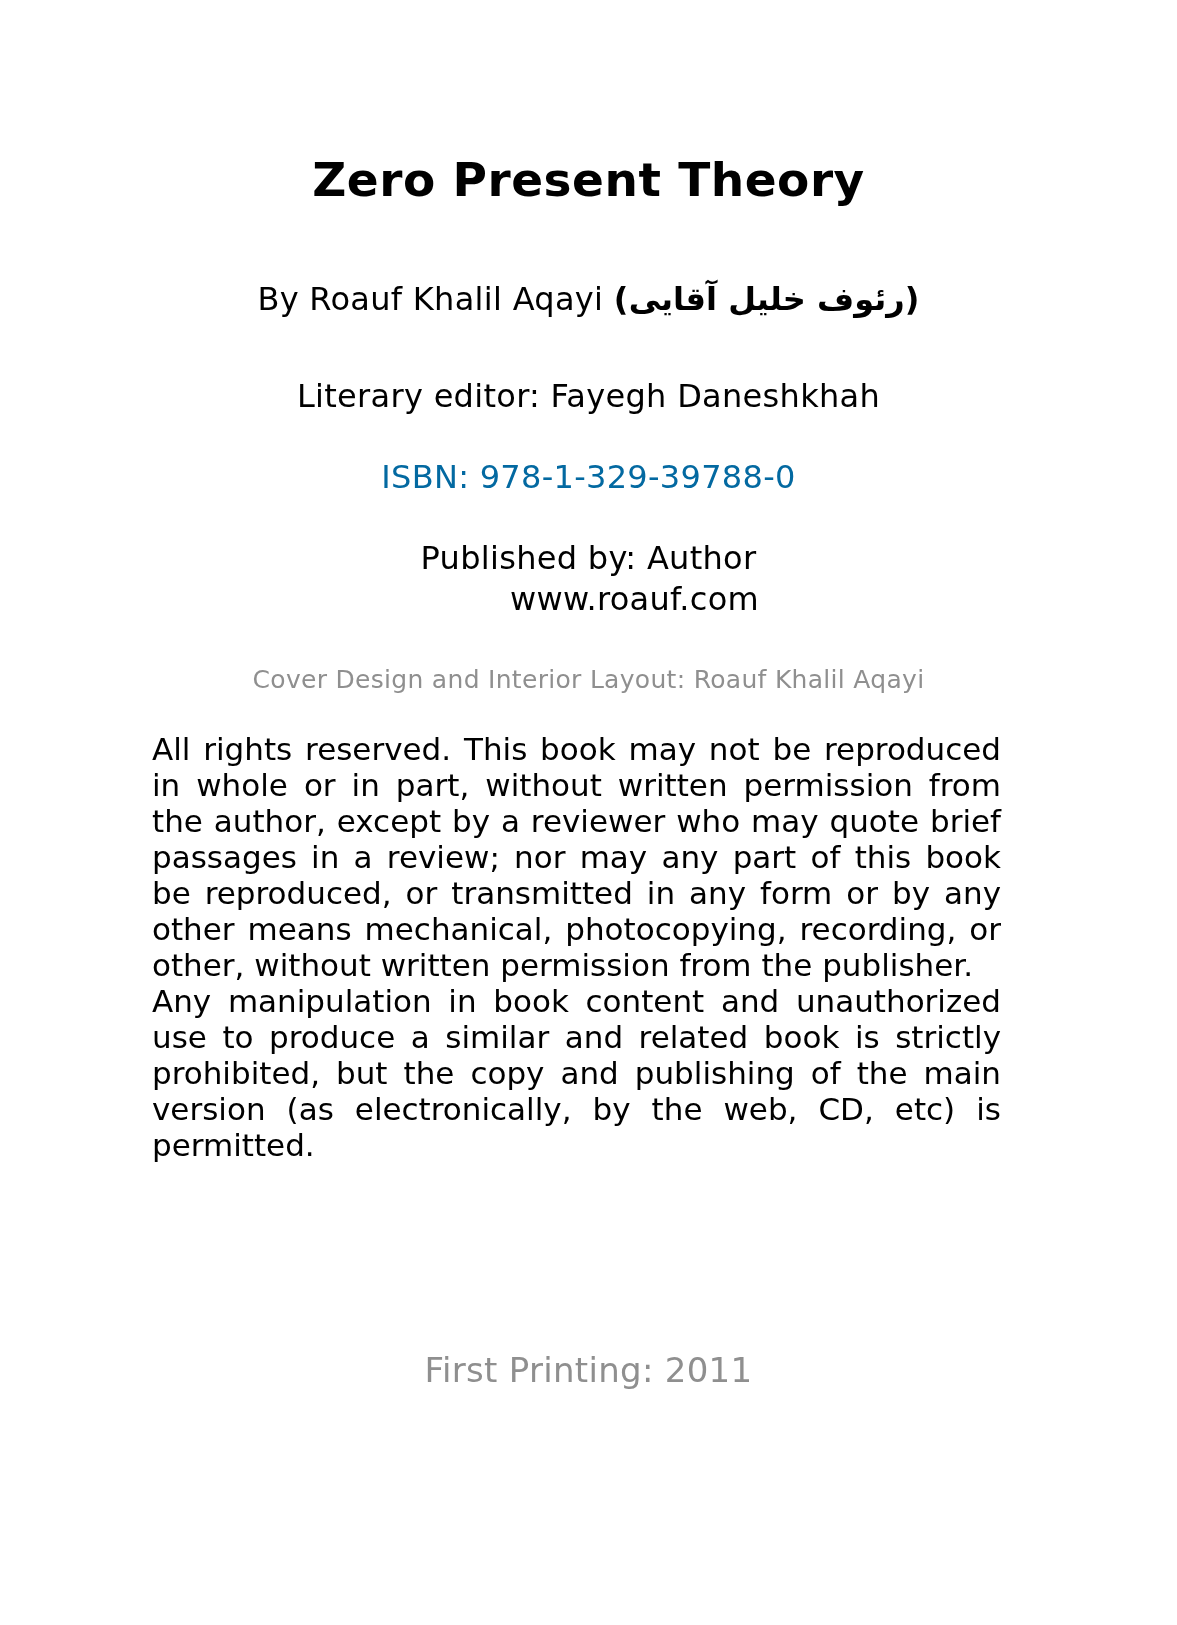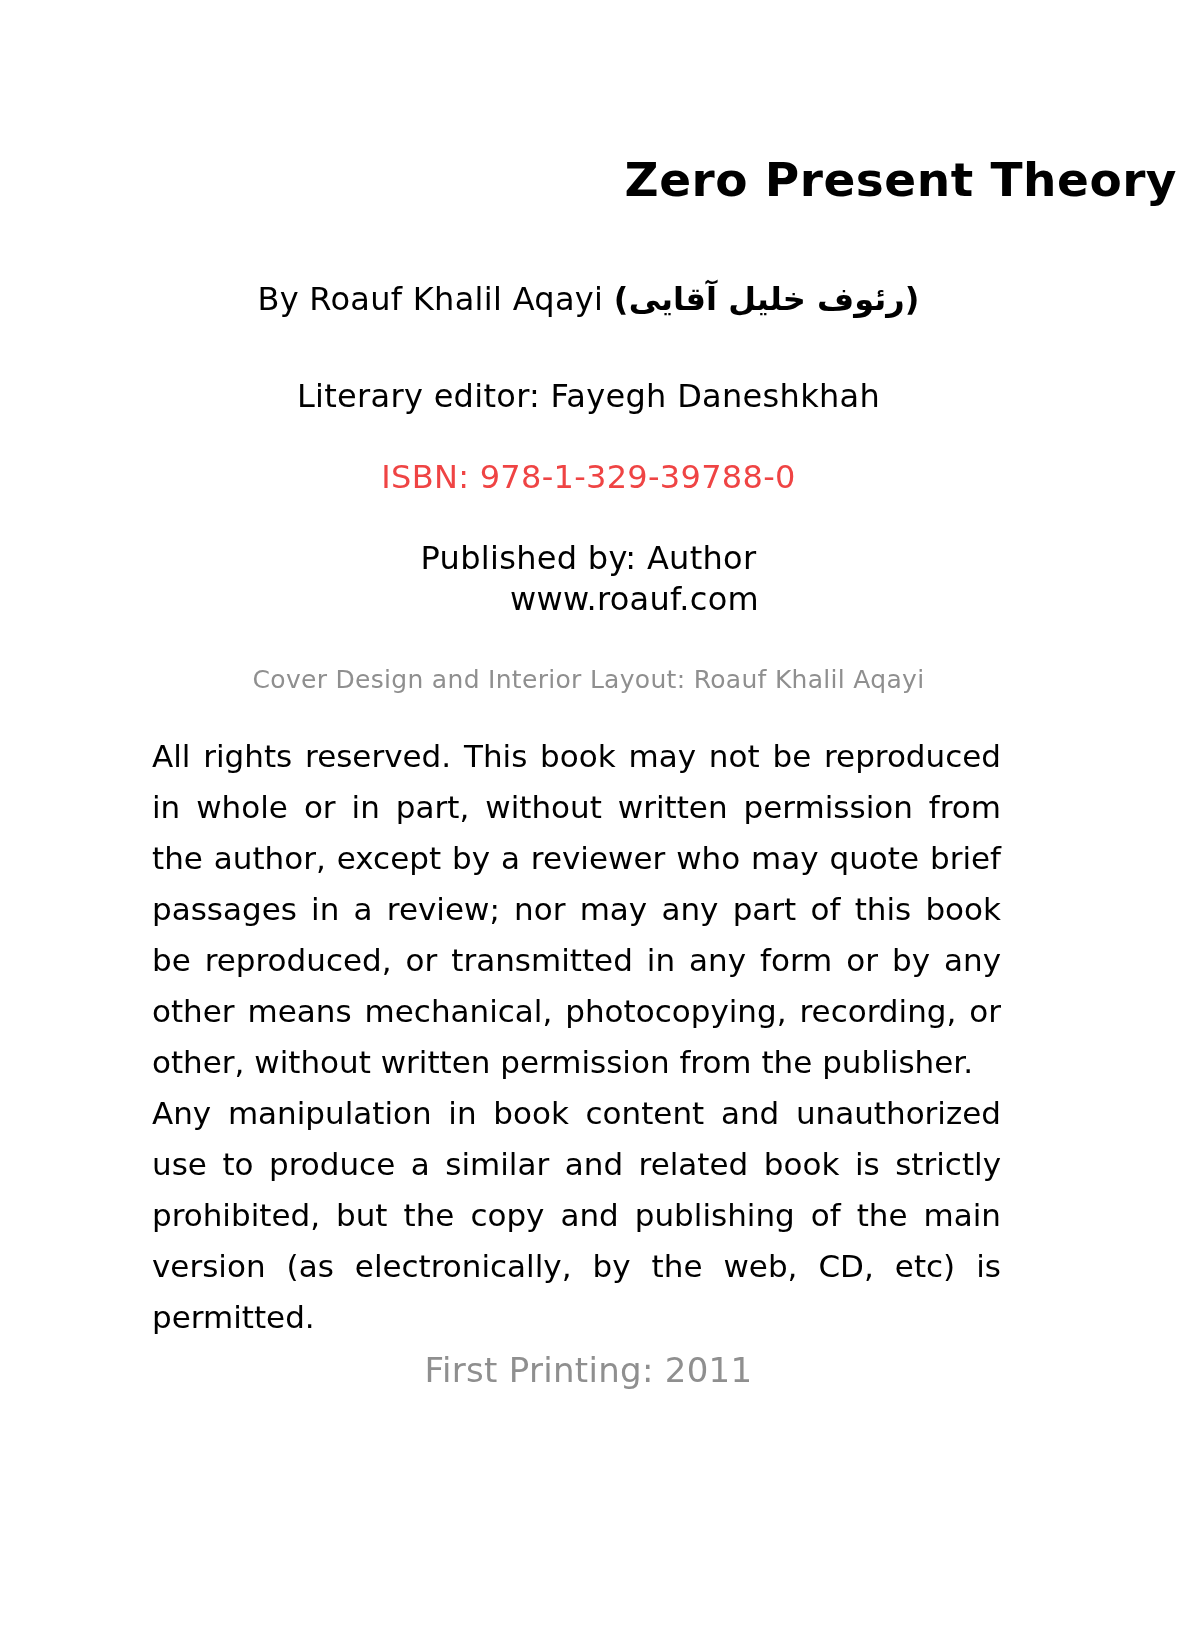--- a/index.html
+++ b/index.html
@@ -28,21 +28,20 @@
       width: 1177px;
       text-align: center;
       white-space: nowrap;
     }
     .title {
       top: 152px;
       font-size: 47px;
       font-weight: bold;
       letter-spacing: 0.5px;
       color: #000;
-      text-align: right;
     }
     .copyright {
       top: 240px;
       font-size: 32px;
       color: #8f8f8f;
       letter-spacing: 0.3px;
     }
     .byline {
       top: 280px;
       font-size: 32px;
@@ -54,21 +53,21 @@
     }
     .editor {
       top: 377px;
       font-size: 32px;
       color: #000;
       letter-spacing: 0.3px;
     }
     .isbn {
       top: 458px;
       font-size: 32px;
-      color: #ef4444;
+      color: #0369a1;
       letter-spacing: 0.3px;
       text-align: center;
     }
     .publisher {
       top: 539px;
       font-size: 32px;
       color: #000;
       letter-spacing: 0.3px;
     }
     .website {
@@ -83,21 +82,21 @@
       font-size: 25px;
       color: #8f8f8f;
       letter-spacing: 0.3px;
     }
     .rights {
       position: absolute;
       left: 152px;
       top: 731px;
       width: 849px;
       font-size: 31px;
-      line-height: 51px;
+      line-height: 36px;
       text-align: justify;
       color: #000;
     }
     .rights p {
       margin: 0;
       text-align: justify;
     }
     .printing {
       top: 1350px;
       font-size: 34px;

